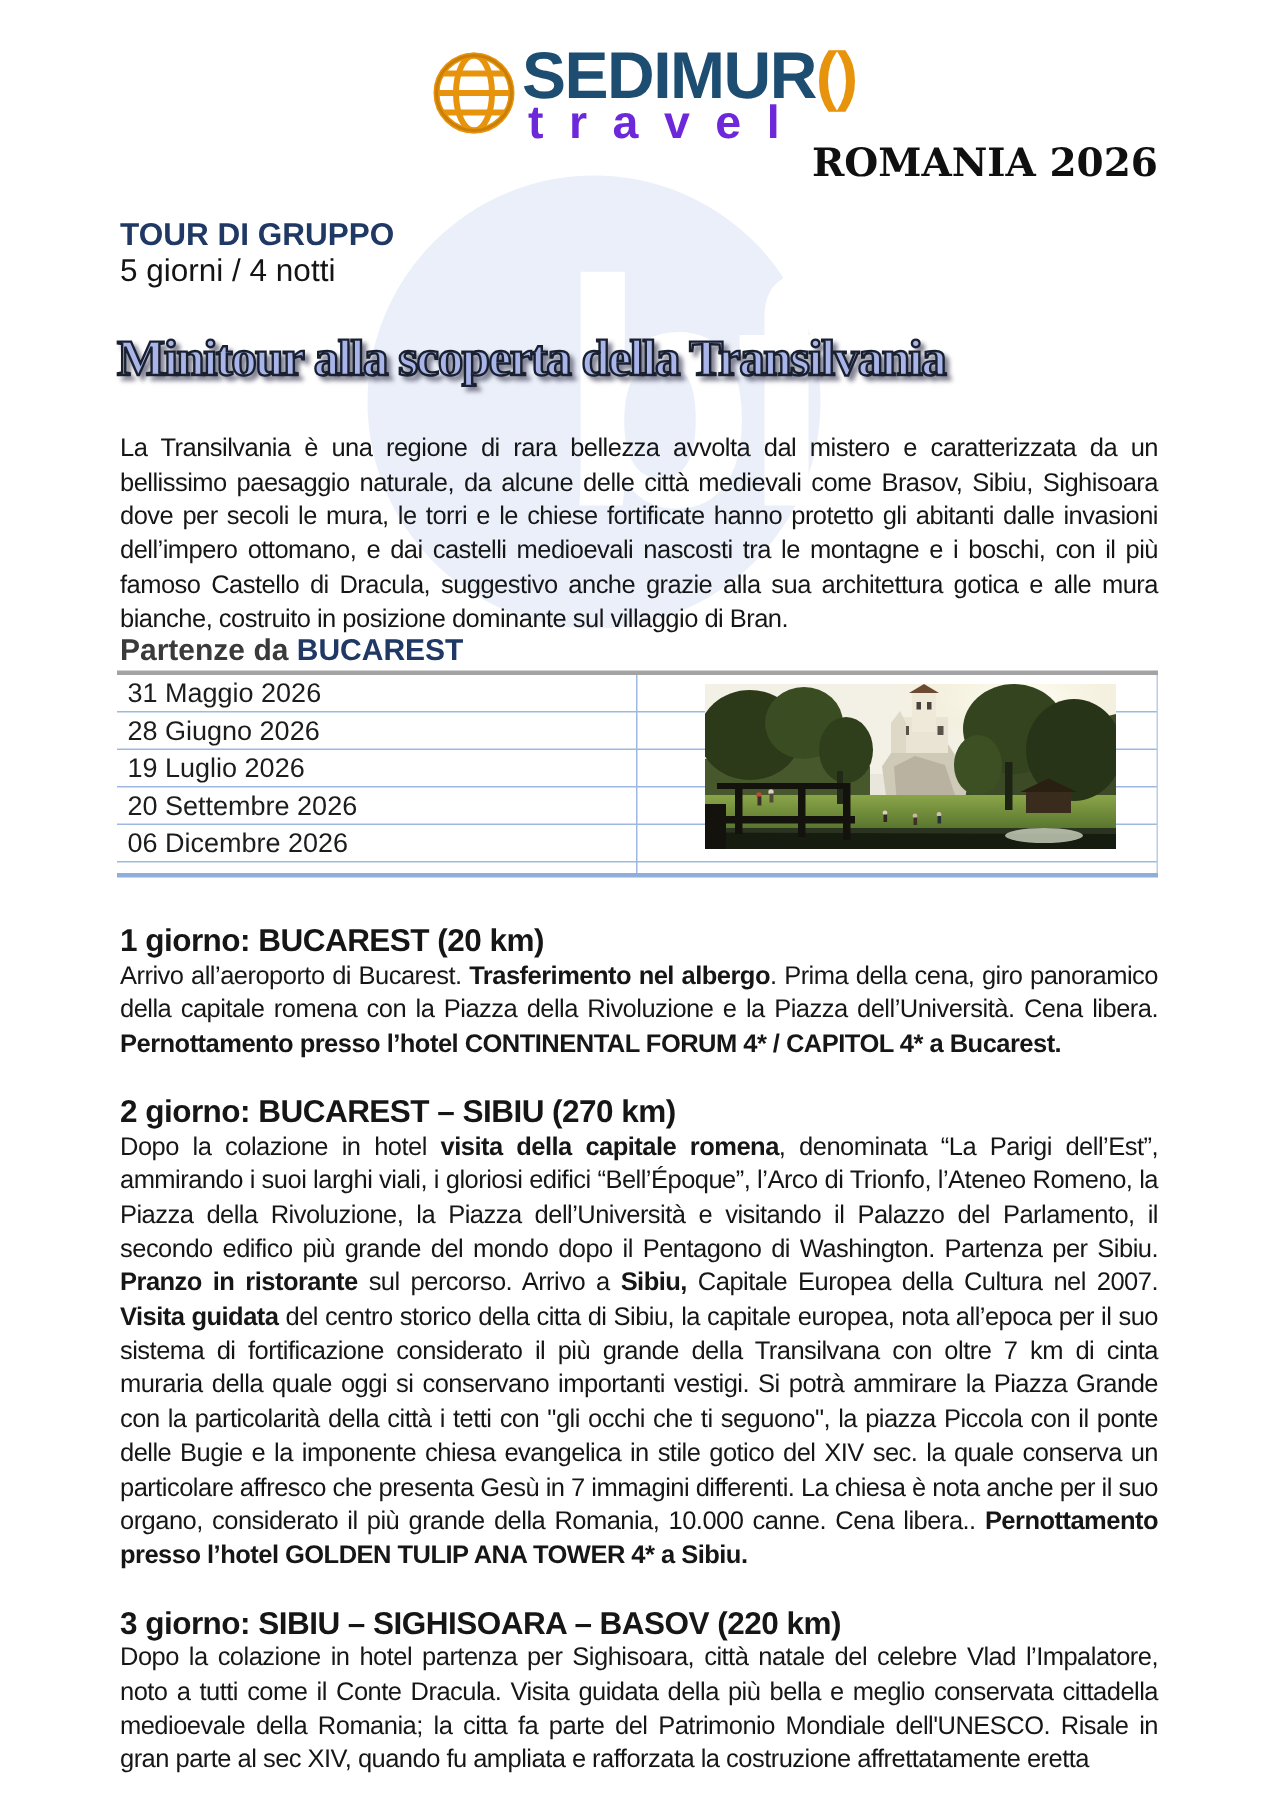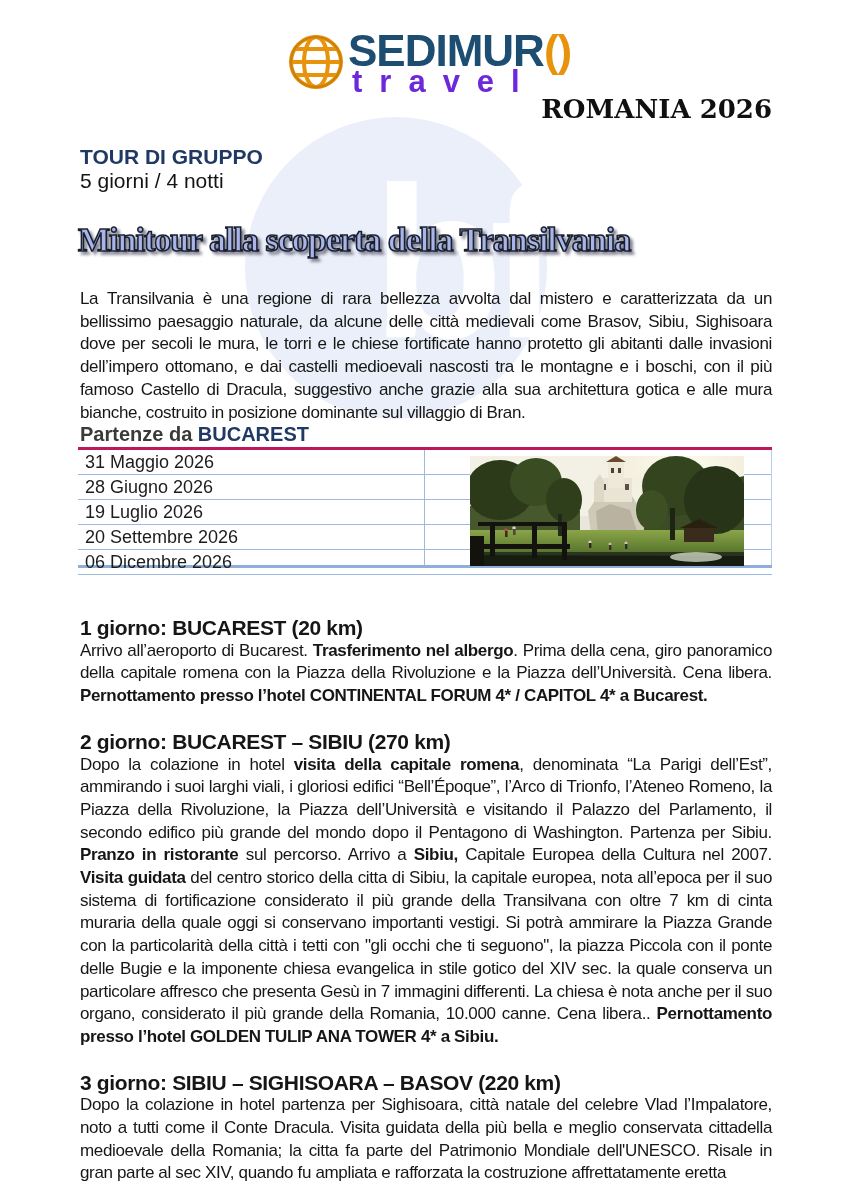--- a/index.html
+++ b/index.html
@@ -48,22 +48,22 @@
   .intro {
     position:absolute; left:80px; top:288px; width:692px;
     font-size:17px; letter-spacing:-0.35px; line-height:22.7px;
     text-align:justify; color:#161616;
   }
   
   .dep-heading { position:absolute; left:80px; top:423px; font-size:20px;text-align:right; }
   .dep-prefix { color:#3a3a3a; font-weight:bold; }
   .dep-city  { color:#1f3864; font-weight:bold; }
   .dep-table {
-    position:absolute; left:78px; top:447px; width:694px; height:121px;
-    border-top:3px solid #be185d; border-bottom:3px solid #8fafdb;
+    position:absolute; left:78px; top:447px; width:694px; height:138px;
+    border-top:3px solid #a3a3a3; border-bottom:3px solid #8fafdb;
   }
   .dep-row { height:25px; line-height:25px; border-bottom:1px solid #9db9df;
     font-size:18px; color:#1c1c1c; padding-left:7px; }
   .dep-row:last-child { border-bottom:none; }
   .dep-vline { position:absolute; left:346px; top:0; width:1px; height:100%; background:#9db9df; }
   .dep-rline { position:absolute; right:0; top:0; width:1px; height:100%; background:#b9cde8; }
   
   .photo { position:absolute; left:470px; top:456px; width:274px; height:110px; overflow:hidden; }
   
   .itinerary { position:absolute; left:80px; top:617px; width:692px;

